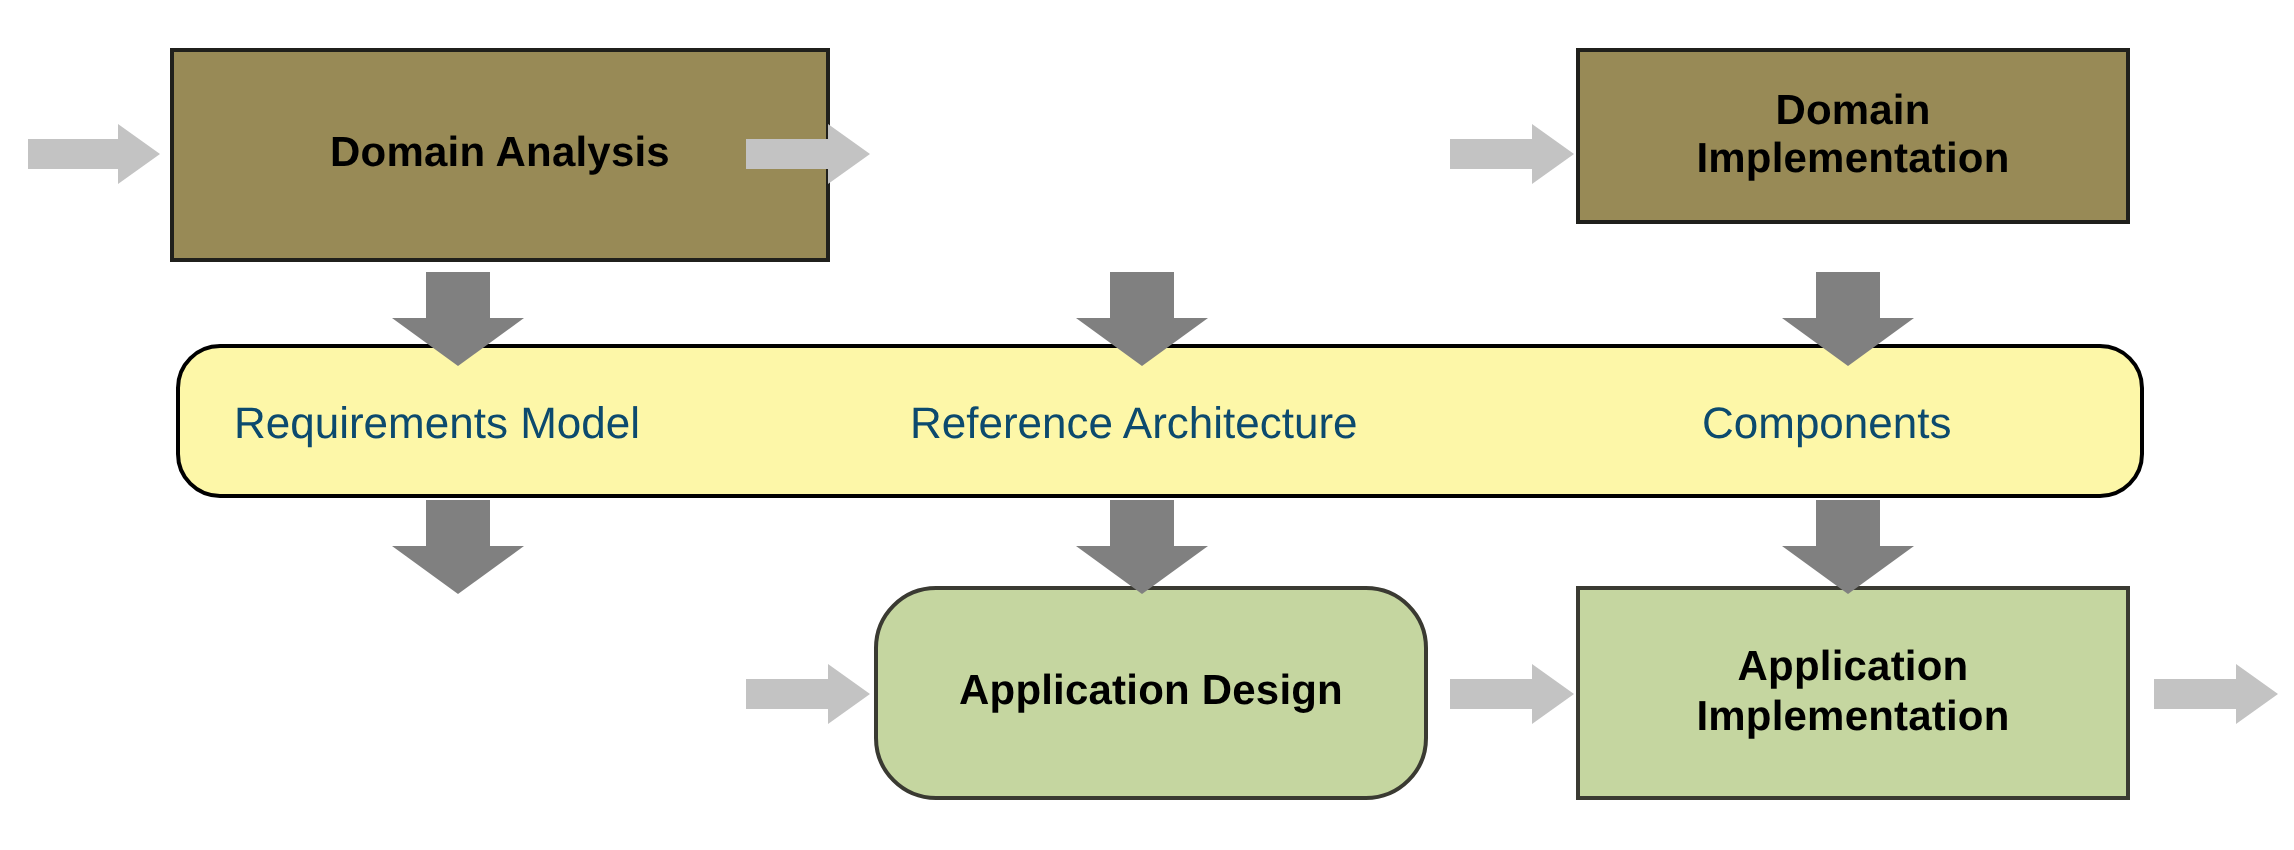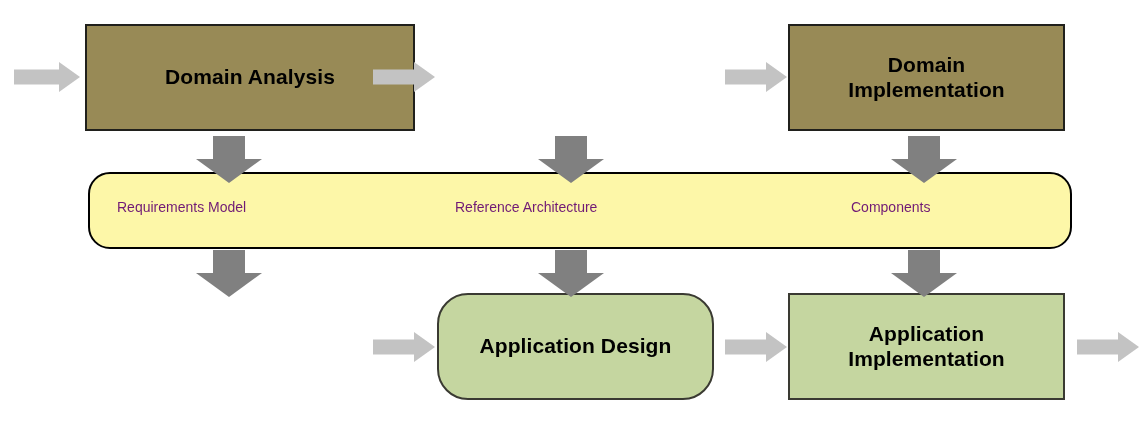--- a/index.html
+++ b/index.html
@@ -10,21 +10,21 @@
   .box{position:absolute;box-sizing:border-box;border:2px solid #20201c;
        display:flex;align-items:center;justify-content:center;text-align:center;
        font-weight:bold;font-size:21px;color:#000000;line-height:1.15;
        letter-spacing:.1px;}
   .box.domain{background:#988A56;}
   .box.app{background:#C5D6A0;border-color:#3a3a32;}
 
   
   #band{position:absolute;box-sizing:border-box;border:2.5px solid #000000;
         background:#FDF7A8;border-radius:22px;}
-  .band-label{position:absolute;font-size:14px;color:#701a75;
+  .band-label{position:absolute;font-size:22px;color:#0c4a6e;
               font-family:"Liberation Sans",sans-serif;white-space:nowrap;}
 
   
   #trace{position:absolute;box-sizing:border-box;background:#FDF7A8;
          border:2px solid #000000;display:flex;align-items:center;
          justify-content:center;font-weight:bold;font-size:20px;color:#000;
          z-index:6;}
 
   
   .harrow{position:absolute;}
@@ -60,21 +60,21 @@
     <div class="shaft" style="width:42px;height:15px;"></div>
     <div class="head" style="border-width:15px 0 15px 21px;"></div>
   </div>
 
 
   <div class="harrow" style="left:725px;top:62px;width:62px;height:30px;">
     <div class="shaft" style="width:42px;height:15px;"></div>
     <div class="head" style="border-width:15px 0 15px 21px;"></div>
   </div>
 
-  <div class="box domain" style="left:788px;top:24px;width:277px;height:107px;">
+  <div class="box domain" style="left:788px;top:24px;width:277px;height:88px;">
     <span>
       <span>Domain</span><br>
       <span>Implementation</span>
     </span>
   </div>
 
   <div class="varrow" style="left:196px;top:136px;width:66px;height:47px;">
     <div class="stem" style="width:32px;height:25px;"></div>
     <div class="tip" style="border-width:24px 33px 0 33px;"></div>
   </div>

